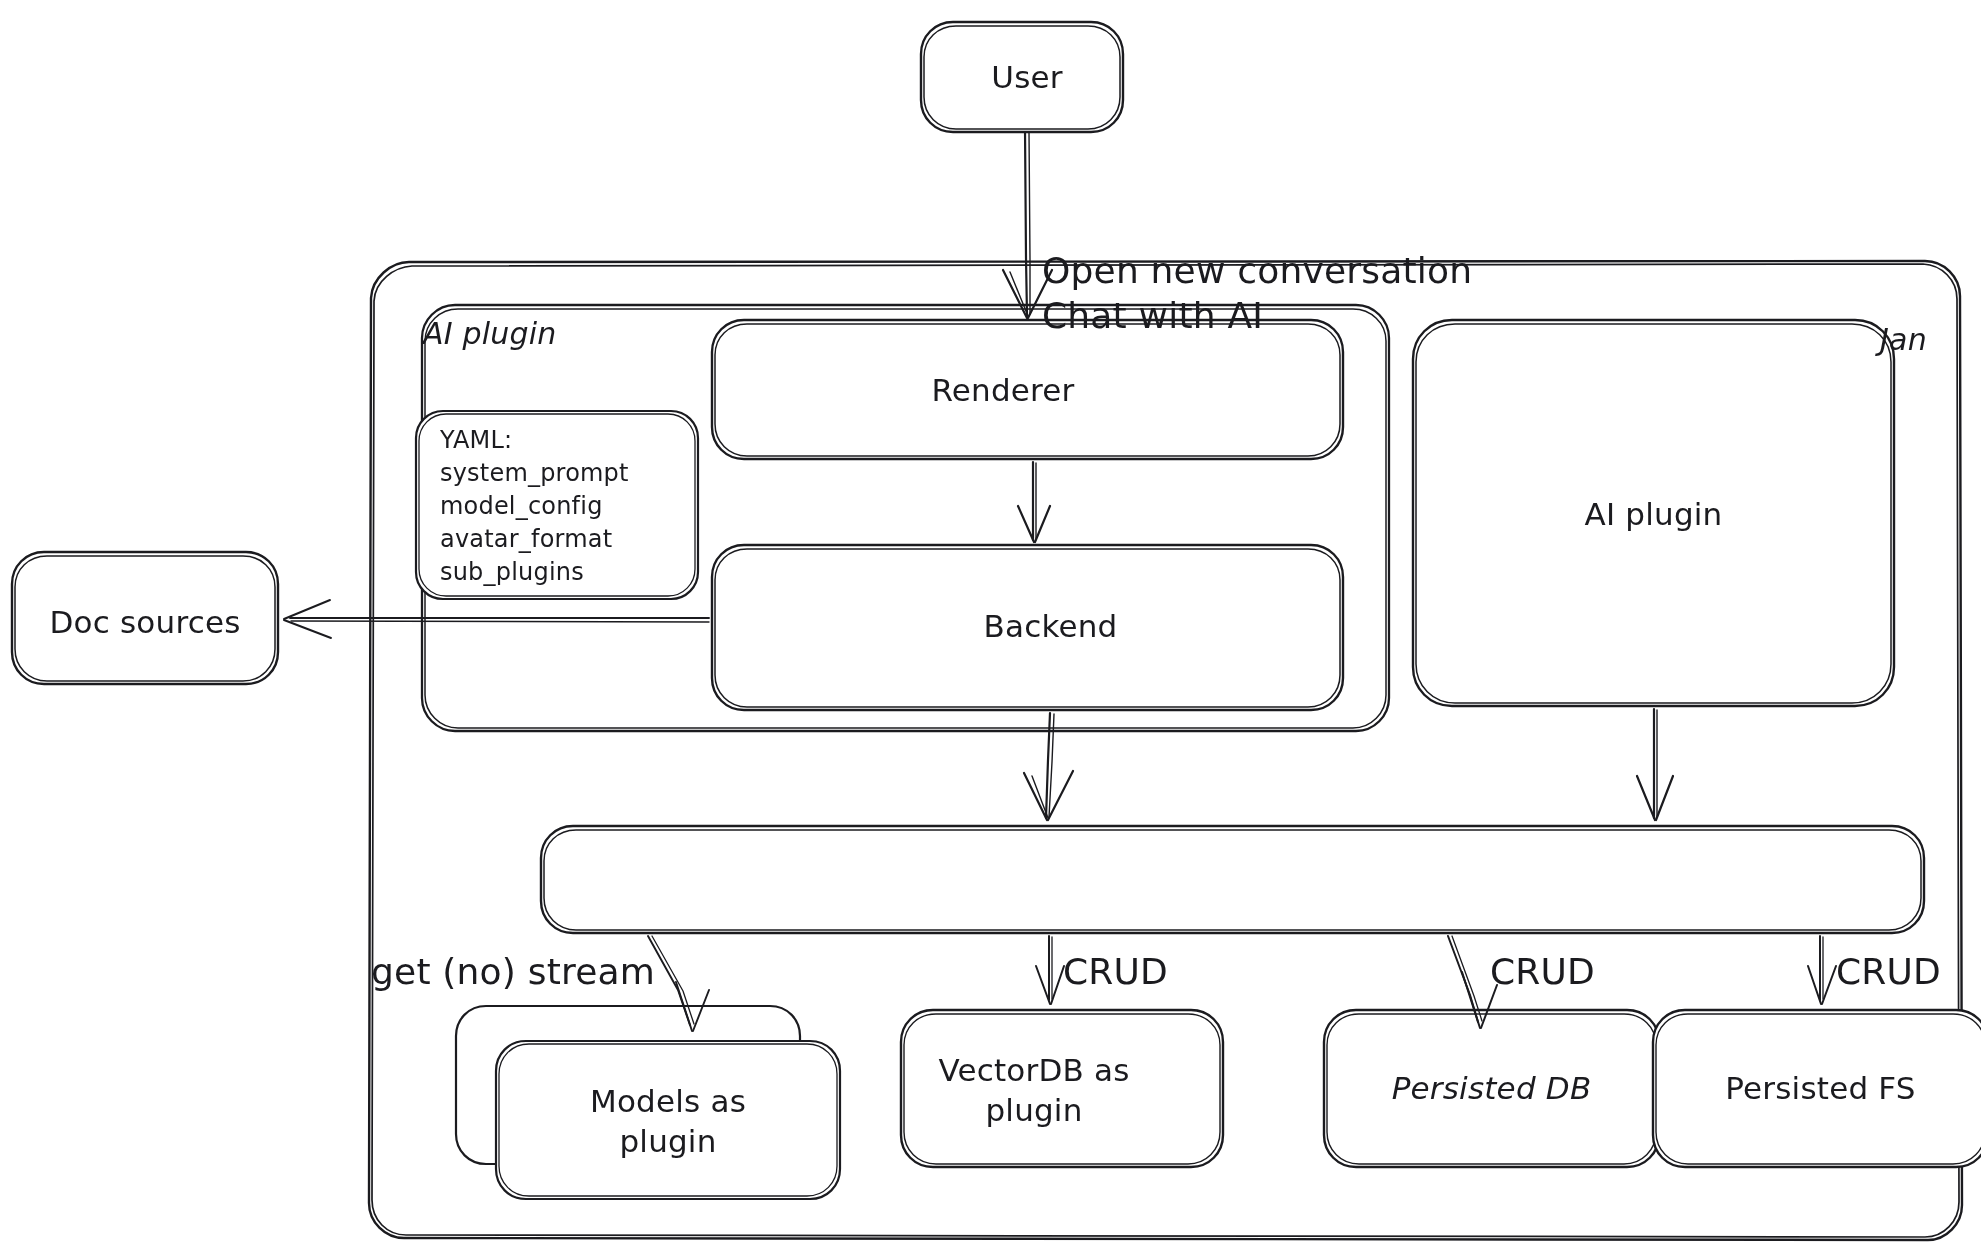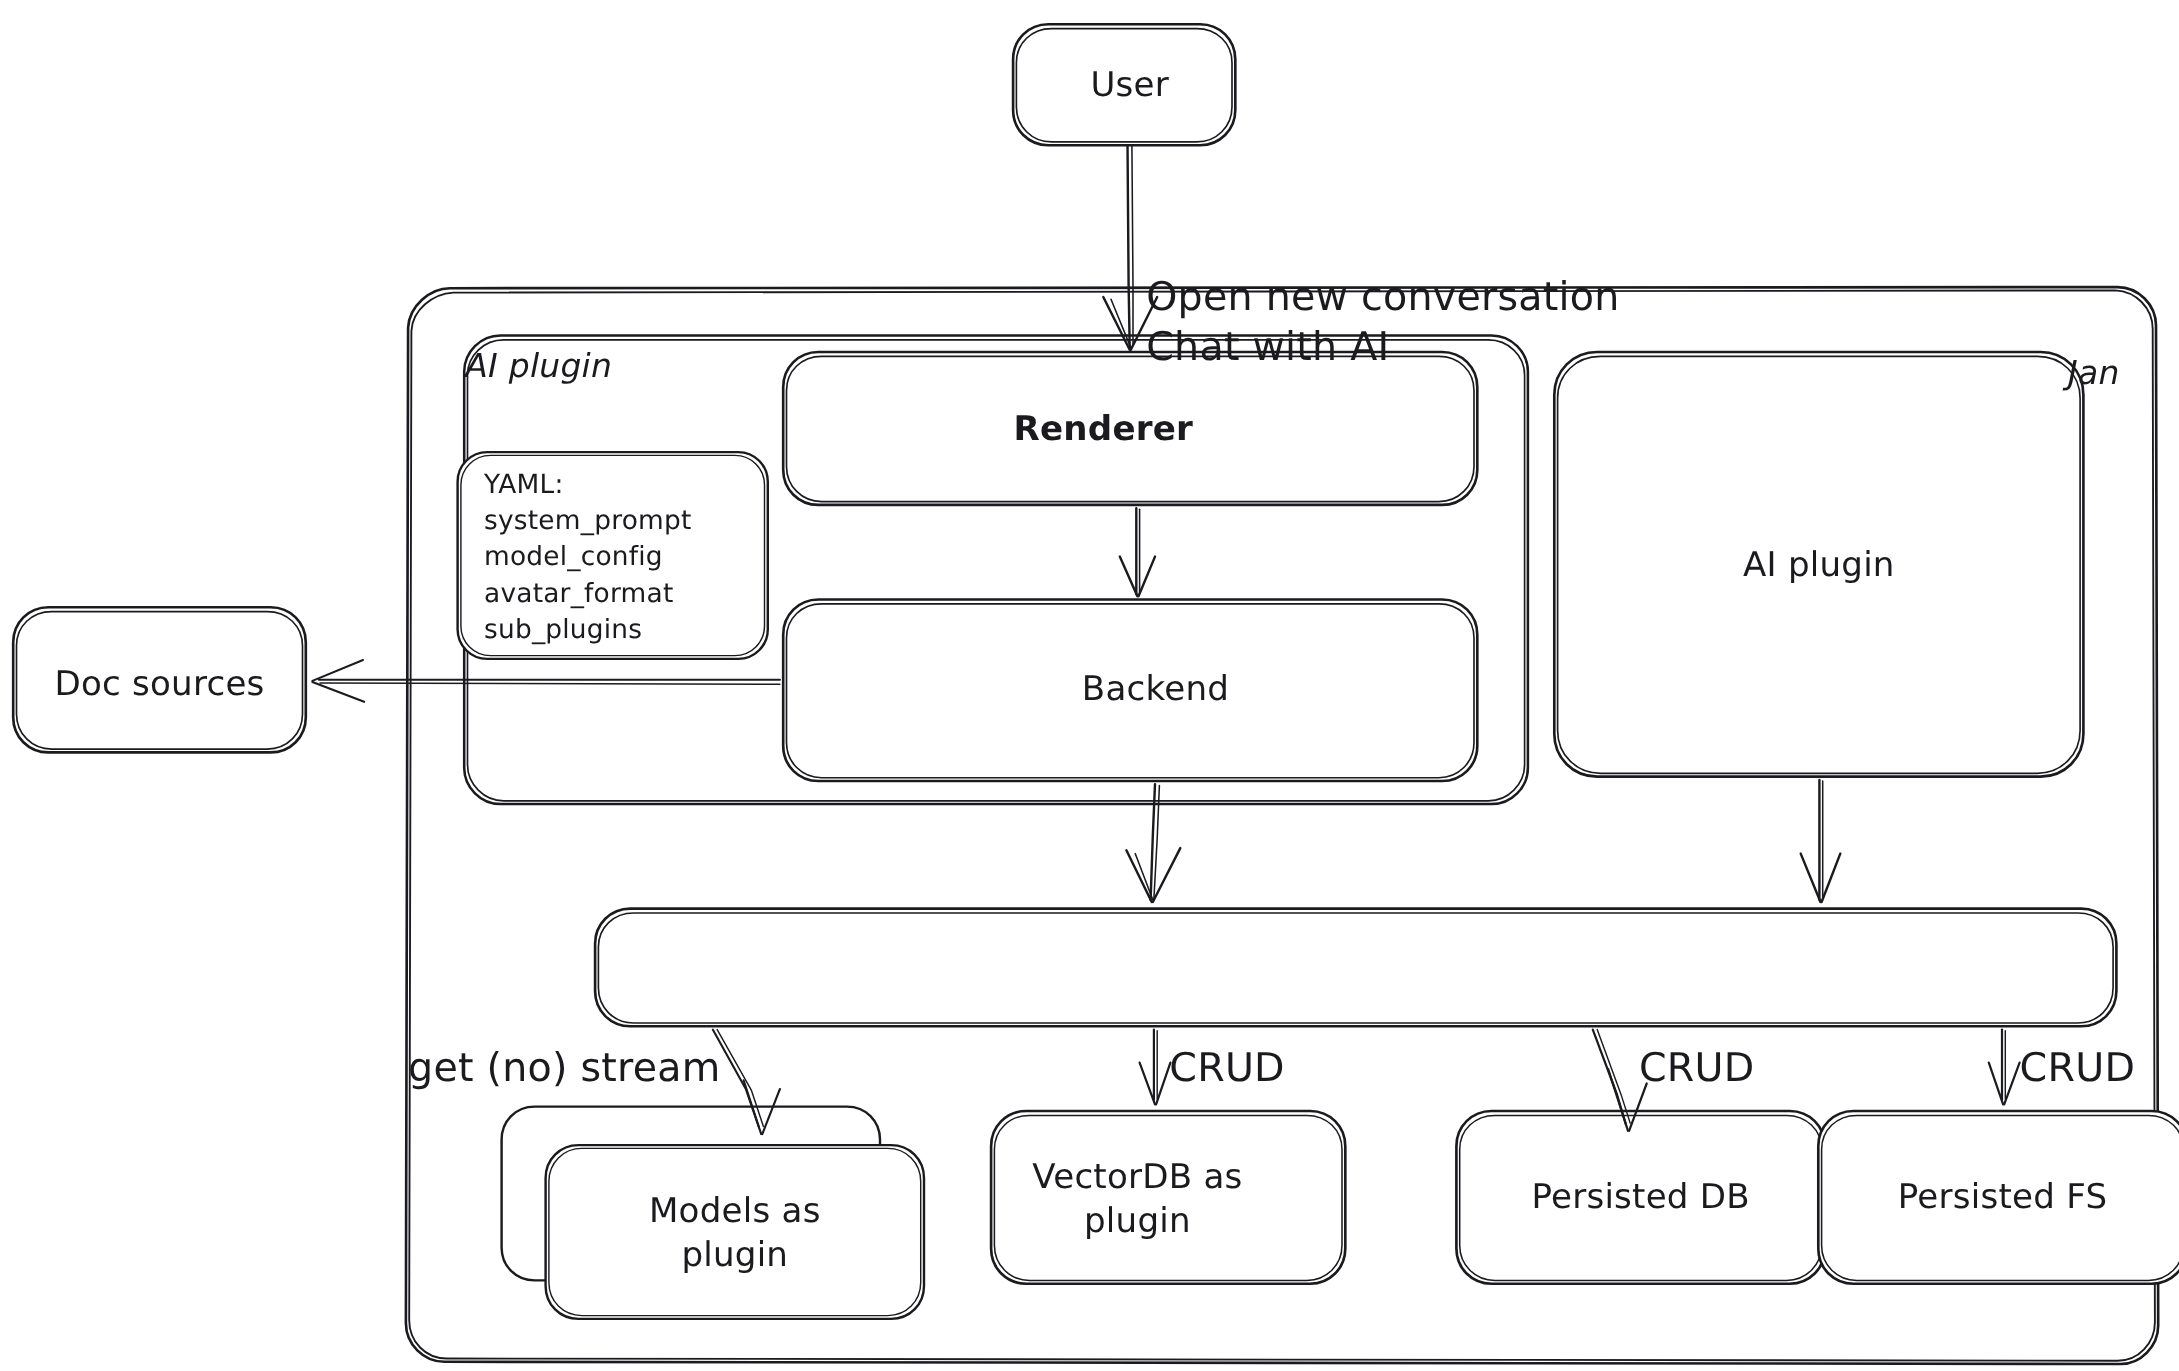--- a/index.html
+++ b/index.html
@@ -176,21 +176,21 @@
 
   <div class="lbl group-label" style="left:1880px;top:293px;margin-top:28px;">Jan</div>
 
   <div class="lbl group-label" style="left:423px;top:315px;">AI plugin</div>
 
   <div class="lbl edge-label" style="left:1042px;top:158px;width:470px;">
     <div style="white-space:pre-line;">Open new conversation
 Chat with AI</div>
   </div>
 
-  <div class="lbl node-label center" style="left:712px;top:365px;width:582px;height:50px;font-weight:bold;">Renderer</div>
+  <div class="lbl node-label center" style="left:712px;top:365px;width:582px;height:50px;">Renderer</div>
 
   <div class="lbl node-label center" style="left:712px;top:578px;width:677px;height:96px;">Backend</div>
 
   <div class="lbl node-label center" style="left:1413px;top:489px;width:481px;height:50px;">AI plugin</div>
 
   <div class="lbl node-label center" style="left:12px;top:597px;width:266px;height:50px;">Doc sources</div>
 
   <div class="lbl yaml-label" style="left:440px;top:424px;white-space:pre-line;">YAML:
 system_prompt
 model_config
@@ -205,17 +205,17 @@
   <div class="lbl edge-label" style="left:1490px;top:949px;">CRUD</div>
 
   <div class="lbl edge-label" style="left:1836px;top:949px;">CRUD</div>
 
   <div class="lbl node-label-2 center" style="left:496px;top:1071px;width:344px;height:100px;white-space:pre-line;">Models as
 plugin</div>
 
   <div class="lbl node-label-2 center" style="left:901px;top:1040px;width:266px;height:100px;white-space:pre-line;">VectorDB as
 plugin</div>
 
-  <div class="lbl node-label center" style="left:1324px;top:1063px;width:335px;height:50px;">Persisted DB</div>
+  <div class="lbl node-label center" style="left:1324px;top:1063px;width:335px;height:50px;font-style:italic;">Persisted DB</div>
 
   <div class="lbl node-label center" style="left:1653px;top:1063px;width:335px;height:50px;">Persisted FS</div>
 
 </div>
 
 </body></html>

